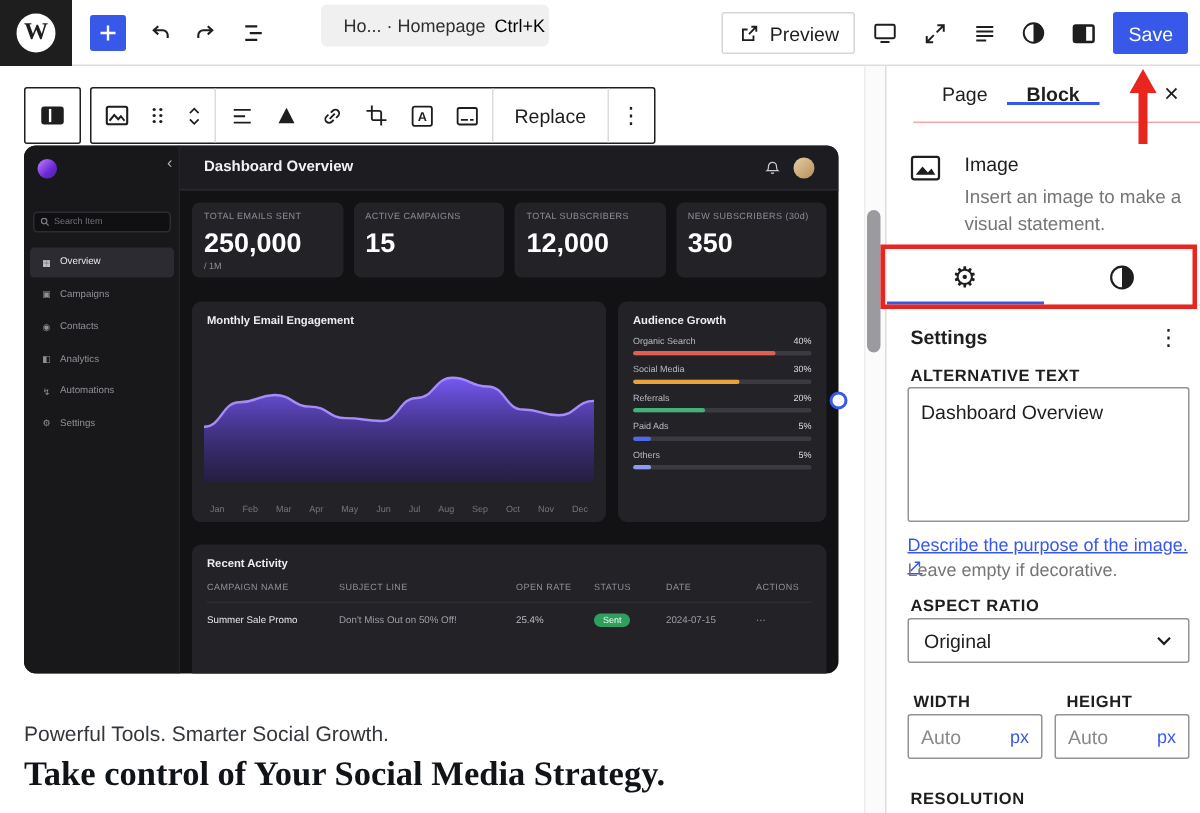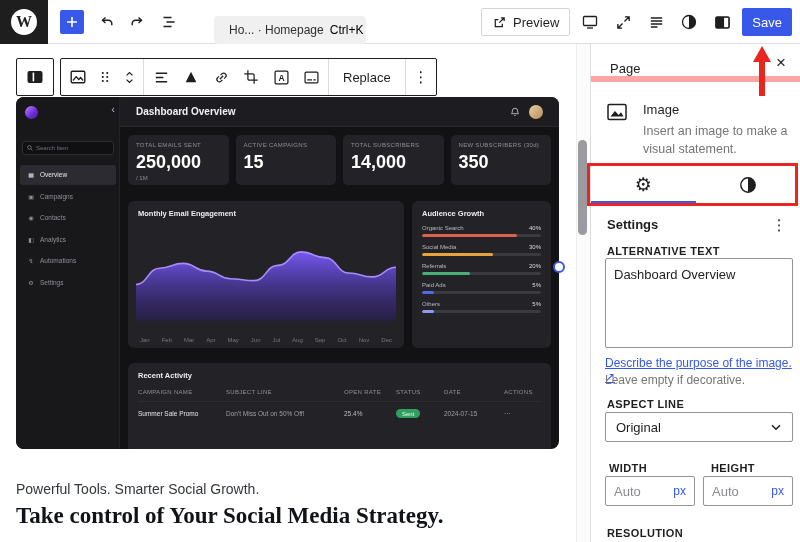--- a/index.html
+++ b/index.html
@@ -5,21 +5,21 @@
   *{box-sizing:border-box;margin:0;padding:0}
   body{margin:0;background:#fff;font-family:"Liberation Sans",sans-serif}
   .app{position:relative;width:800px;height:542px;background:#fff;overflow:hidden}
 
   
   .topbar{position:absolute;top:0;left:0;width:800px;height:44px;background:#fff;border-bottom:1px solid #ddd;z-index:30}
   .wp-logo{position:absolute;left:0;top:0;width:48px;height:44px;background:#1e1e1e;border:none;display:flex;align-items:center;justify-content:center;cursor:pointer}
   .wp-circle{width:26px;height:26px;border-radius:50%;background:#fff;color:#1e1e1e;font-family:"Liberation Serif",serif;font-weight:700;font-size:16px;display:flex;align-items:center;justify-content:center}
   .inserter{position:absolute;left:60px;top:10px;width:24px;height:24px;background:#3858e9;border:none;border-radius:2px;display:flex;align-items:center;justify-content:center;cursor:pointer}
   .tb-icon{position:absolute;top:10px;width:26px;height:24px;background:none;border:none;display:flex;align-items:center;justify-content:center;cursor:pointer}
-  .cmd{position:absolute;left:214px;top:16px;width:152px;height:28px;background:#f0f0f0;border:none;border-radius:4px;display:flex;align-items:center;gap:6px;padding:0 9px;cursor:pointer}
+  .cmd{position:absolute;left:214px;top:3px;width:152px;height:28px;background:#f0f0f0;border:none;border-radius:4px;display:flex;align-items:center;gap:6px;padding:0 9px;cursor:pointer}
   .cmd-title{font-size:12px;color:#2f2f32;white-space:nowrap}
   .cmd-k{font-size:12px;color:#000000;margin-left:auto}
   .tb-right{position:absolute;right:8px;top:8px;height:28px;display:flex;align-items:center;gap:7px}
   .preview-btn{height:28px;border:1px solid #d5d5d9;border-radius:2px;background:#fff;display:flex;align-items:center;gap:6px;padding:0 10px;font-size:13px;color:#1e1e1e;cursor:pointer}
   .ric{width:26px;height:26px;background:none;border:none;display:flex;align-items:center;justify-content:center;cursor:pointer}
   .save-btn{height:28px;min-width:46px;background:#3858e9;color:#fff;border:none;border-radius:2px;font-size:13px;padding:0 10px;cursor:pointer}
 
   
   .canvas{position:absolute;top:44px;left:0;width:576px;height:498px;background:#fff;overflow:hidden}
   .bt-parent{position:absolute;left:16px;top:14px;width:38px;height:38px;border:1px solid #1e1e1e;border-radius:2px;background:#fff;display:flex;align-items:center;justify-content:center;cursor:pointer}
@@ -71,21 +71,21 @@
 
   .kicker{position:absolute;left:16px;top:437px;font-size:14px;color:#33373b;cursor:text}
   .hero-heading{position:absolute;left:16px;top:459px;font-family:"Liberation Serif",serif;font-weight:700;font-size:23px;color:#101418;cursor:text}
 
   
   .scroll-track{position:absolute;left:576px;top:44px;width:14px;height:498px;background:#fbfbfb;border-left:1px solid #ededed}
   .scroll-thumb{position:absolute;left:578px;top:140px;width:9px;height:95px;border-radius:5px;background:#9b9b9f;cursor:grab}
 
   
   .sidebar{position:absolute;left:590px;top:44px;width:210px;height:498px;background:#fff;border-left:1px solid #ddd}
-  .sb-header{position:absolute;left:0;top:0;right:0;height:38px;border-bottom:6px solid #fca5a5;display:flex;align-items:flex-end;padding-left:6px}
+  .sb-header{position:absolute;left:18px;top:0;right:0;height:38px;border-bottom:1px solid #fca5a5;display:flex;align-items:center;padding-left:6px}
   .sb-tab{background:none;border:none;font-size:13px;color:#1e1e1e;padding:0 13px;cursor:pointer}
   .sb-tab.active{font-weight:700;box-shadow:inset 0 -2px 0 0 #3858e9}
   .sb-close{position:absolute;right:6px;top:6px;width:26px;height:26px;background:none;border:none;font-size:17px;color:#1e1e1e;cursor:pointer}
   .blk-icon{position:absolute;left:14px;top:56px}
   .blk-title{position:absolute;left:52px;top:58px;font-size:13px;font-weight:400;color:#1e1e1e}
   .blk-desc{position:absolute;left:52px;top:78px;width:148px;font-size:12.5px;line-height:1.45;color:#757575}
   .seg-tabs{position:absolute;left:0;right:0;top:122px;height:38px;border-bottom:1px solid #e0e0e0;display:flex}
   .seg-tab{flex:1;background:none;border:none;display:flex;align-items:center;justify-content:center;cursor:pointer;font-size:19px;color:#1e1e1e}
   .seg-tab.active{box-shadow:inset 0 -2px 0 0 #3858e9}
   .settings-h{position:absolute;left:16px;top:173px;font-size:13px;font-weight:700;color:#1e1e1e}
@@ -315,21 +315,21 @@
           <div class="stat-value">250,000</div>
           <div class="stat-sub">/ 1M</div>
         </div>
         <div class="stat-card">
           <div class="stat-label">ACTIVE CAMPAIGNS</div>
           <div class="stat-value">15</div>
           <div class="stat-sub"></div>
         </div>
         <div class="stat-card">
           <div class="stat-label">TOTAL SUBSCRIBERS</div>
-          <div class="stat-value">14,000</div>
+          <div class="stat-value">12,000</div>
           <div class="stat-sub"></div>
         </div>
         <div class="stat-card">
           <div class="stat-label">NEW SUBSCRIBERS (30d)</div>
           <div class="stat-value">350</div>
           <div class="stat-sub"></div>
         </div>
       </div>
 
       <div class="dcard chart-card">
@@ -435,20 +435,21 @@
     <p class="kicker">Powerful Tools. Smarter Social Growth.</p>
     <h1 class="hero-heading">Take control of Your Social Media Strategy.</h1>
   </main>
 
   <div class="scroll-track"></div>
   <div class="scroll-thumb"></div>
 
   <aside class="sidebar">
     <div class="sb-header">
       <button class="sb-tab">Page</button>
+      <button class="sb-tab active">Block</button>
     </div>
     <button class="sb-close">×</button>
 
     <span class="blk-icon">
       <svg width="24" height="24" viewBox="0 0 24 24">
           <rect x="3" y="4.5" width="18" height="15" rx="1.5" fill="none" stroke="#1e1e1e" stroke-width="1.5"></rect>
           <path d="M5.5 16.5l4.5-5.5 3.6 4 2.4-2.7 2.5 4.2z" fill="#1e1e1e"></path>
         </svg>
     </span>
     <div class="blk-title">Image</div>
@@ -467,21 +468,21 @@
     </div>
 
     <div class="settings-h">Settings</div>
     <button class="settings-menu">⋮</button>
 
     <div class="fld-label" style="left:16px;top:201px">ALTERNATIVE TEXT</div>
     <textarea class="alt-textarea" style="">Dashboard Overview</textarea>
     <a class="desc-link"><span>Describe the purpose of the image.</span> <span>↗</span></a>
     <div class="dec-note">Leave empty if decorative.</div>
 
-    <div class="fld-label" style="left:16px;top:354px">ASPECT LINE</div>
+    <div class="fld-label" style="left:16px;top:354px">ASPECT RATIO</div>
     <div class="aspect-select">
       <span>Original</span>
       <svg width="16" height="16" viewBox="0 0 16 16" fill="none" stroke="#1e1e1e" stroke-width="1.5">
           <path d="M4 6.2l4 4 4-4"></path>
         </svg>
     </div>
 
     <div class="fld-label" style="left:18px;top:418px">WIDTH</div>
     <div class="fld-label" style="left:120px;top:418px">HEIGHT</div>
     <div class="unit-input" style="left:14px">

